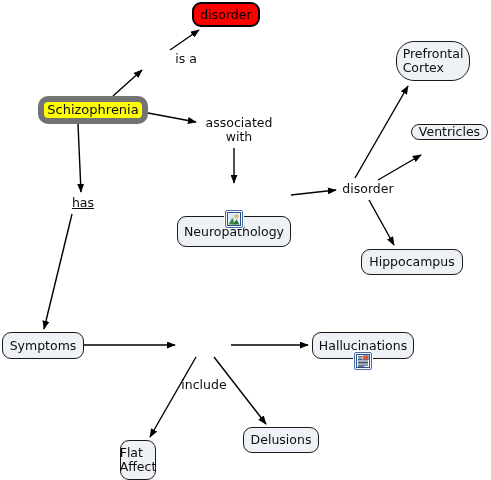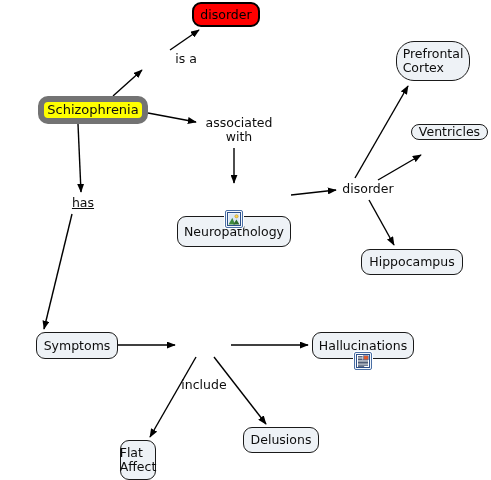--- a/index.html
+++ b/index.html
@@ -118,21 +118,21 @@
       <span class="res-badge" style="left: 225px; top: 210px;">
         <svg width="14" height="14" viewBox="0 0 14 14">
           <rect x="0.5" y="0.5" width="13" height="13" fill="#ffffff" stroke="#2b4f8a"></rect>
           <rect x="1.5" y="1.5" width="11" height="11" fill="#dbe7f5"></rect>
           <circle cx="9.5" cy="4.3" r="1.6" fill="#ffd24a" stroke="#b08a1a" stroke-width="0.5"></circle>
           <polygon points="1.5,12.5 5.3,5.8 8.2,12.5" fill="#3f8a3f"></polygon>
           <polygon points="6.2,12.5 9.4,7.6 12.5,12.5" fill="#2f6b2f"></polygon>
         </svg>
       </span>
       <div class="node" style="left: 361px; top: 249px; width: 102px; height: 26px;"><span>Hippocampus</span></div>
-      <div class="node" style="left: 2px; top: 332px; width: 82px; height: 27px; margin-left: 34px;"><span>Symptoms</span></div>
+      <div class="node" style="left: 2px; top: 332px; width: 82px; height: 27px;"><span>Symptoms</span></div>
       <div class="node" style="left: 312px; top: 332px; width: 102px; height: 27px;"><span>Hallucinations</span></div>
       <span class="res-badge" style="left: 354px; top: 352px;">
         <svg width="14" height="14" viewBox="0 0 14 14">
           <rect x="0.5" y="0.5" width="13" height="13" fill="#ffffff" stroke="#2b4f8a"></rect>
           <rect x="7.6" y="1.8" width="4.6" height="4" fill="#e05a2b" stroke="#2b4f8a" stroke-width="0.5"></rect>
           <rect x="2" y="6.6" width="10" height="0.9" fill="#3a4a66"></rect>
           <rect x="2" y="8" width="10" height="0.9" fill="#3a4a66"></rect>
           <rect x="2" y="9.399999999999999" width="10" height="0.9" fill="#3a4a66"></rect>
           <rect x="2" y="10.799999999999999" width="10" height="0.9" fill="#3a4a66"></rect>
           <rect x="2" y="12.2" width="6.2" height="0.9" fill="#3a4a66"></rect>

